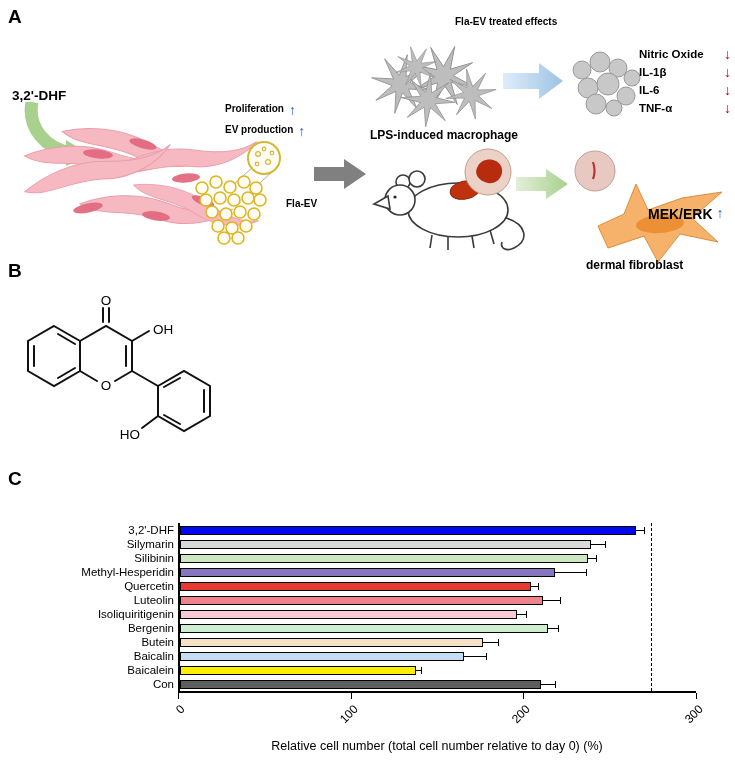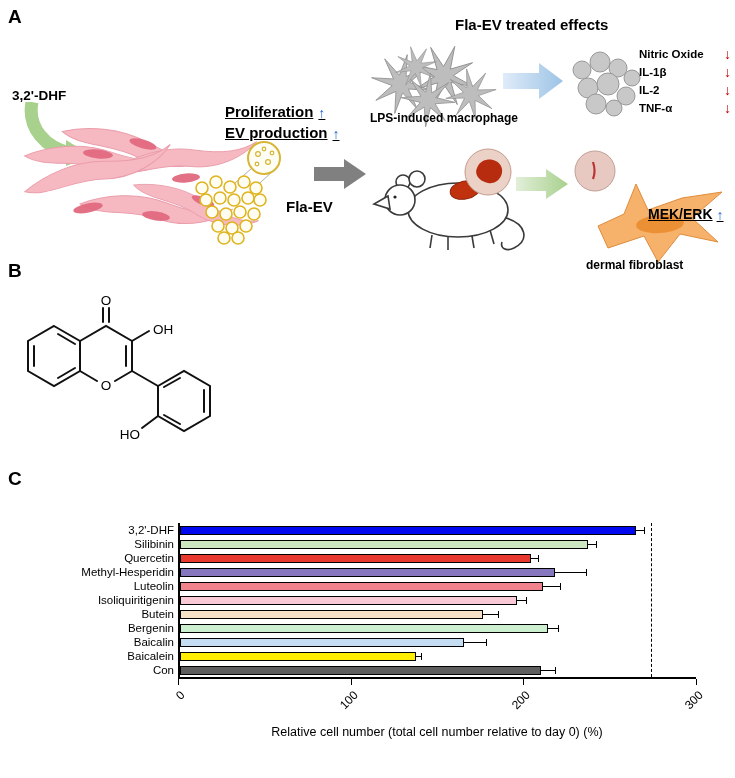--- a/index.html
+++ b/index.html
@@ -3,22 +3,22 @@
 <meta charset="utf-8">
 <style>
   html,body{margin:0;padding:0;}
   body{
     width:735px;height:778px;background:#fff;position:relative;overflow:hidden;
     font-family:"Liberation Sans","DejaVu Sans",sans-serif;color:#000;
   }
   .abs{position:absolute;}
   .panel-label{font-size:19px;font-weight:bold;}
   .b{font-weight:bold;}
-  .t12{font-size:12px;} .t125{font-size:15px;} .t135{font-size:13.5px;} .t115{font-size:14px;}
-  .flexrow{display:flex;align-items:flex-end;gap:5px;text-decoration:underline;}
+  .t12{font-size:12px;} .t125{font-size:10px;} .t135{font-size:13.5px;} .t115{font-size:14px;}
+  .flexrow{display:flex;align-items:flex-start;gap:5px;}
   .up-arrow{color:var(--up-color,#1f5fd0);font-weight:bold;font-size:14px;line-height:1;}
   .down-arrow{color:var(--down-color,#c00000);font-weight:bold;font-size:14px;line-height:1;}
   .cytokine-row{display:flex;justify-content:space-between;align-items:center;width:92px;height:18px;}
   .cytokine-name{font-weight:bold;font-size:11.5px;white-space:nowrap;}
 
   
   .chart{position:absolute;left:28px;top:515px;width:668px;padding-top:8px;}
   .cplot{margin-left:150px;position:relative;}
   .rows{position:relative;border-left:2px solid #000;}
   .crow{position:relative;height:14px;}
@@ -125,21 +125,21 @@
   </defs>
   <g fill="#bdbdbd" stroke="#8f8f8f" stroke-width="0.8">
     <use href="#star8" transform="translate(45,42) rotate(12)"></use>
     <use href="#star8" transform="translate(88,34) rotate(-25) scale(1.05)"></use>
     <use href="#star8" transform="translate(72,58) rotate(50) scale(0.9)"></use>
     <use href="#star8" transform="translate(115,52) rotate(80) scale(0.85)"></use>
     <use href="#star8" transform="translate(60,25) rotate(30) scale(0.7)"></use>
   </g>
 </svg>
 
-<div class="abs b t12" style="left:370px;top:111px;text-align:center;">LPS-induced macrophage</div>
+<div class="abs b t12" style="left:370px;top:128px;text-align:center;">LPS-induced macrophage</div>
 
 <svg class="abs" style="left:503px;top:60px;" width="64" height="42">
   <defs>
       <linearGradient id="bg1" x1="0" y1="0" x2="1" y2="0">
     <stop offset="0" stop-color="#dfecf9"></stop>
         <stop offset="1" stop-color="#9dc3e6"></stop>
   </linearGradient>
     </defs>
   <polygon points="0,13 36,13 36,3 60,21 36,39 36,29 0,29" fill="url(#bg1)"></polygon>
 </svg>
@@ -161,21 +161,21 @@
 <div class="abs" style="left:639px;top:45px;">
   <div class="cytokine-row">
     <span class="cytokine-name">Nitric Oxide</span>
     <span class="down-arrow">↓</span>
   </div>
   <div class="cytokine-row">
     <span class="cytokine-name">IL-1β</span>
     <span class="down-arrow">↓</span>
   </div>
   <div class="cytokine-row">
-    <span class="cytokine-name">IL-2</span>
+    <span class="cytokine-name">IL-6</span>
     <span class="down-arrow">↓</span>
   </div>
   <div class="cytokine-row">
     <span class="cytokine-name">TNF-α</span>
     <span class="down-arrow">↓</span>
   </div>
 </div>
 
 <svg class="abs" style="left:370px;top:148px;" width="162" height="110">
   <g stroke="#3a3a3a" stroke-width="1.6" fill="#fff">
@@ -269,60 +269,66 @@
   <div class="cplot">
     <div class="rows">
       <div class="refline" style="left: 91.3333%;"></div>
     <div class="crow">
           <div class="clab">3,2'-DHF</div>
           <div class="cbar" style="width: 88.3333%; background: rgb(0, 8, 240);"></div>
           <div class="cerr" style="left: 88.3333%; width: 1.66667%;"></div>
           <div class="ccap" style="left: 90%;"></div>
         </div>
         <div class="crow">
+          <div class="clab">Silymarin</div>
+          <div class="cbar" style="width: 79.6667%; background: rgb(217, 217, 217);"></div>
+          <div class="cerr" style="left: 79.6667%; width: 2.66667%;"></div>
+          <div class="ccap" style="left: 82.3333%;"></div>
+        </div>
+        <div class="crow">
           <div class="clab">Silibinin</div>
           <div class="cbar" style="width: 79%; background: rgb(205, 232, 192);"></div>
           <div class="cerr" style="left: 79%; width: 1.66667%;"></div>
           <div class="ccap" style="left: 80.6667%;"></div>
         </div>
         <div class="crow">
+          <div class="clab">Methyl-Hesperidin</div>
+          <div class="cbar" style="width: 72.6667%; background: rgb(134, 118, 189);"></div>
+          <div class="cerr" style="left: 72.6667%; width: 6%;"></div>
+          <div class="ccap" style="left: 78.6667%;"></div>
+        </div>
+        <div class="crow">
           <div class="clab">Quercetin</div>
           <div class="cbar" style="width: 68%; background: rgb(232, 57, 46);"></div>
           <div class="cerr" style="left: 68%; width: 1.33333%;"></div>
           <div class="ccap" style="left: 69.3333%;"></div>
         </div>
         <div class="crow">
-          <div class="clab">Methyl-Hesperidin</div>
-          <div class="cbar" style="width: 72.6667%; background: rgb(134, 118, 189);"></div>
-          <div class="cerr" style="left: 72.6667%; width: 6%;"></div>
-          <div class="ccap" style="left: 78.6667%;"></div>
-        </div>
-        <div class="crow">
           <div class="clab">Luteolin</div>
           <div class="cbar" style="width: 70.3333%; background: rgb(240, 130, 140);"></div>
           <div class="cerr" style="left: 70.3333%; width: 3.33333%;"></div>
           <div class="ccap" style="left: 73.6667%;"></div>
         </div>
         <div class="crow">
           <div class="clab">Isoliquiritigenin</div>
           <div class="cbar" style="width: 65.3333%; background: rgb(249, 201, 214);"></div>
           <div class="cerr" style="left: 65.3333%; width: 1.66667%;"></div>
           <div class="ccap" style="left: 67%;"></div>
         </div>
         <div class="crow">
+          <div class="clab">Bergenin</div>
+          <div class="cbar" style="width: 71.3333%; background: rgb(204, 240, 207);"></div>
+          <div class="cerr" style="left: 71.3333%; width: 2%;"></div>
+          <div class="ccap" style="left: 73.3333%;"></div>
+        </div>
+        <div class="crow">
           <div class="clab">Butein</div>
           <div class="cbar" style="width: 58.6667%; background: rgb(247, 225, 198);"></div>
           <div class="cerr" style="left: 58.6667%; width: 3%;"></div>
           <div class="ccap" style="left: 61.6667%;"></div>
-        </div>
-        <div class="crow">
-          <div class="clab">Bergenin</div>
-          <div class="cbar" style="width: 71.3333%; background: rgb(204, 240, 207);"></div>
-          <div class="cerr" style="left: 71.3333%; width: 2%;"></div>
-          <div class="ccap" style="left: 73.3333%;"></div>
         </div>
         <div class="crow">
           <div class="clab">Baicalin</div>
           <div class="cbar" style="width: 55%; background: rgb(197, 221, 242);"></div>
           <div class="cerr" style="left: 55%; width: 4.33333%;"></div>
           <div class="ccap" style="left: 59.3333%;"></div>
         </div>
         <div class="crow">
           <div class="clab">Baicalein</div>
           <div class="cbar" style="width: 45.6667%; background: rgb(255, 238, 0);"></div>

